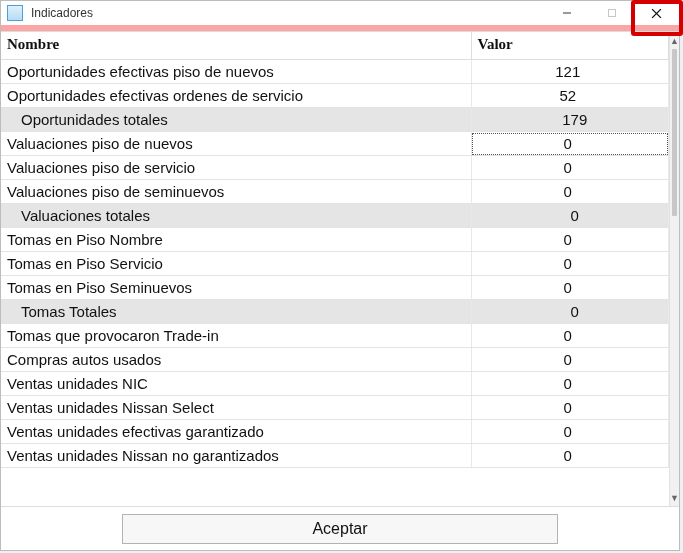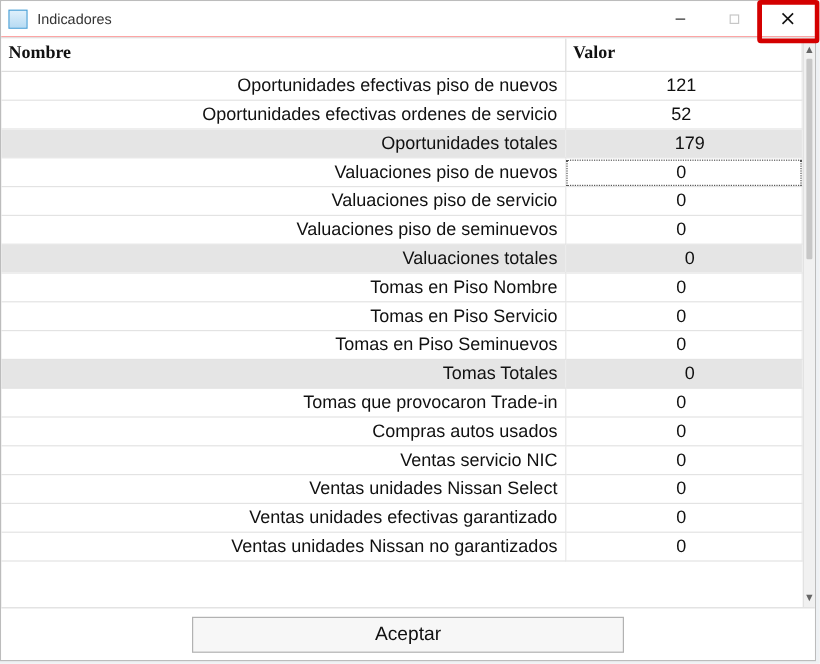--- a/index.html
+++ b/index.html
@@ -28,21 +28,21 @@
     background: #ffffff;
     border: 1px solid #bcbcbc;
     display: flex;
     flex-direction: column;
   }
   .titlebar {
     height: 30px;
     display: flex;
     align-items: center;
     background: #ffffff;
-    border-bottom: 1px solid #fca5a5;
+    border-bottom: 6px solid #fca5a5;
     user-select: none;
   }
   .titlebar .app-icon {
     width: 16px;
     height: 16px;
     margin: 0 6px 0 6px;
     border: 1px solid #4aa0d8;
     background: linear-gradient(#dff0fb, #b7dbf3);
   }
   .titlebar .title {
@@ -108,21 +108,20 @@
   tbody td {
     padding: 2px 6px 2px 6px;
     border-bottom: 1px solid #e3e3e3;
     border-right: 1px solid #e8e8e8;
     font-size: 15px;
     color: #111;
     height: 24px;
     white-space: nowrap;
     overflow: hidden;
     text-overflow: clip;
-    text-align: right;
   }
   tbody td.val {
     text-align: center;
     padding-right: 10px;
   }
   tbody tr.total td {
     background: #e5e5e5;
     font-weight: 400;
     padding-left: 20px;
   }
@@ -162,21 +161,21 @@
 
   .footer {
     height: 44px;
     display: flex;
     align-items: center;
     justify-content: center;
     background: #ffffff;
     border-top: 1px solid #ddd;
   }
   .accept-btn {
-    width: 360px;
+    width: 436px;
     height: 30px;
     border: 1px solid #b2b2b2;
     background: #f7f7f7;
     font-size: 16px;
     color: #111;
     display: flex;
     align-items: center;
     justify-content: center;
     cursor: default;
     text-align: center;
@@ -271,21 +270,21 @@
             </tr>
             <tr>
               <td>Tomas que provocaron Trade-in</td>
               <td class="val">0</td>
             </tr>
             <tr>
               <td>Compras autos usados</td>
               <td class="val">0</td>
             </tr>
             <tr>
-              <td>Ventas servicio NIC</td>
+              <td>Ventas unidades NIC</td>
               <td class="val">0</td>
             </tr>
             <tr>
               <td>Ventas unidades Nissan Select</td>
               <td class="val">0</td>
             </tr>
             <tr>
               <td>Ventas unidades efectivas garantizado</td>
               <td class="val">0</td>
             </tr>

